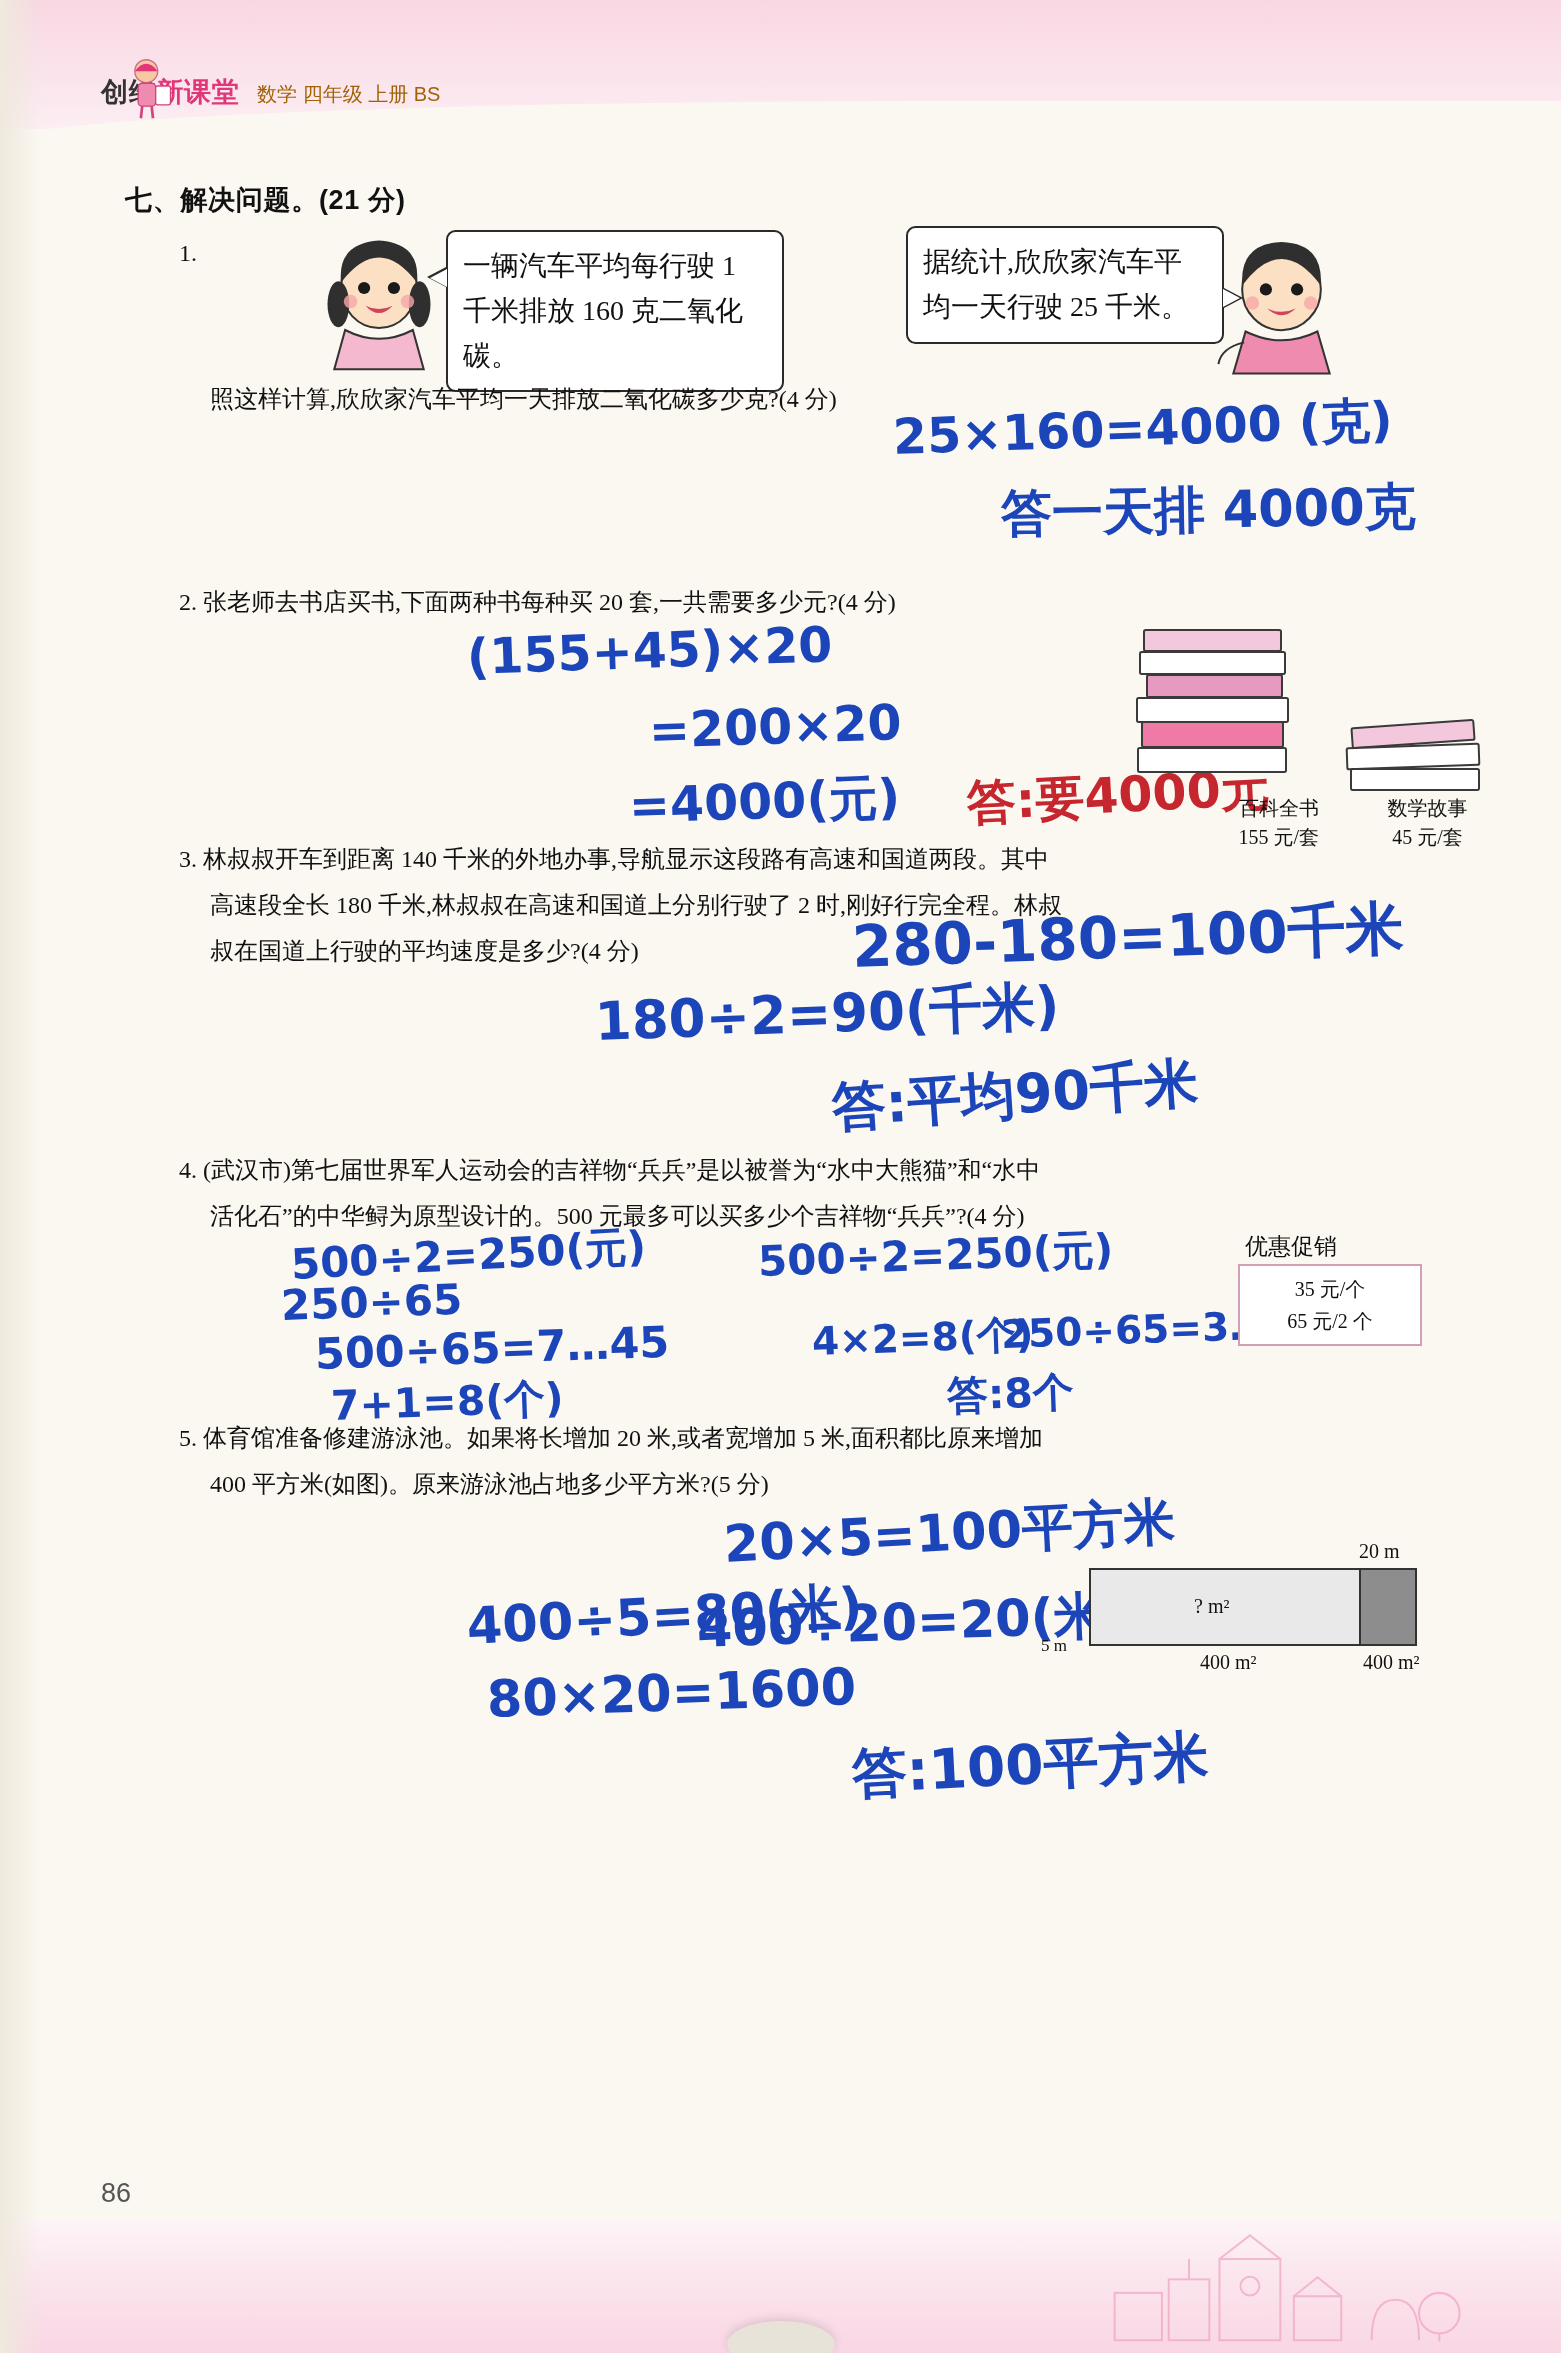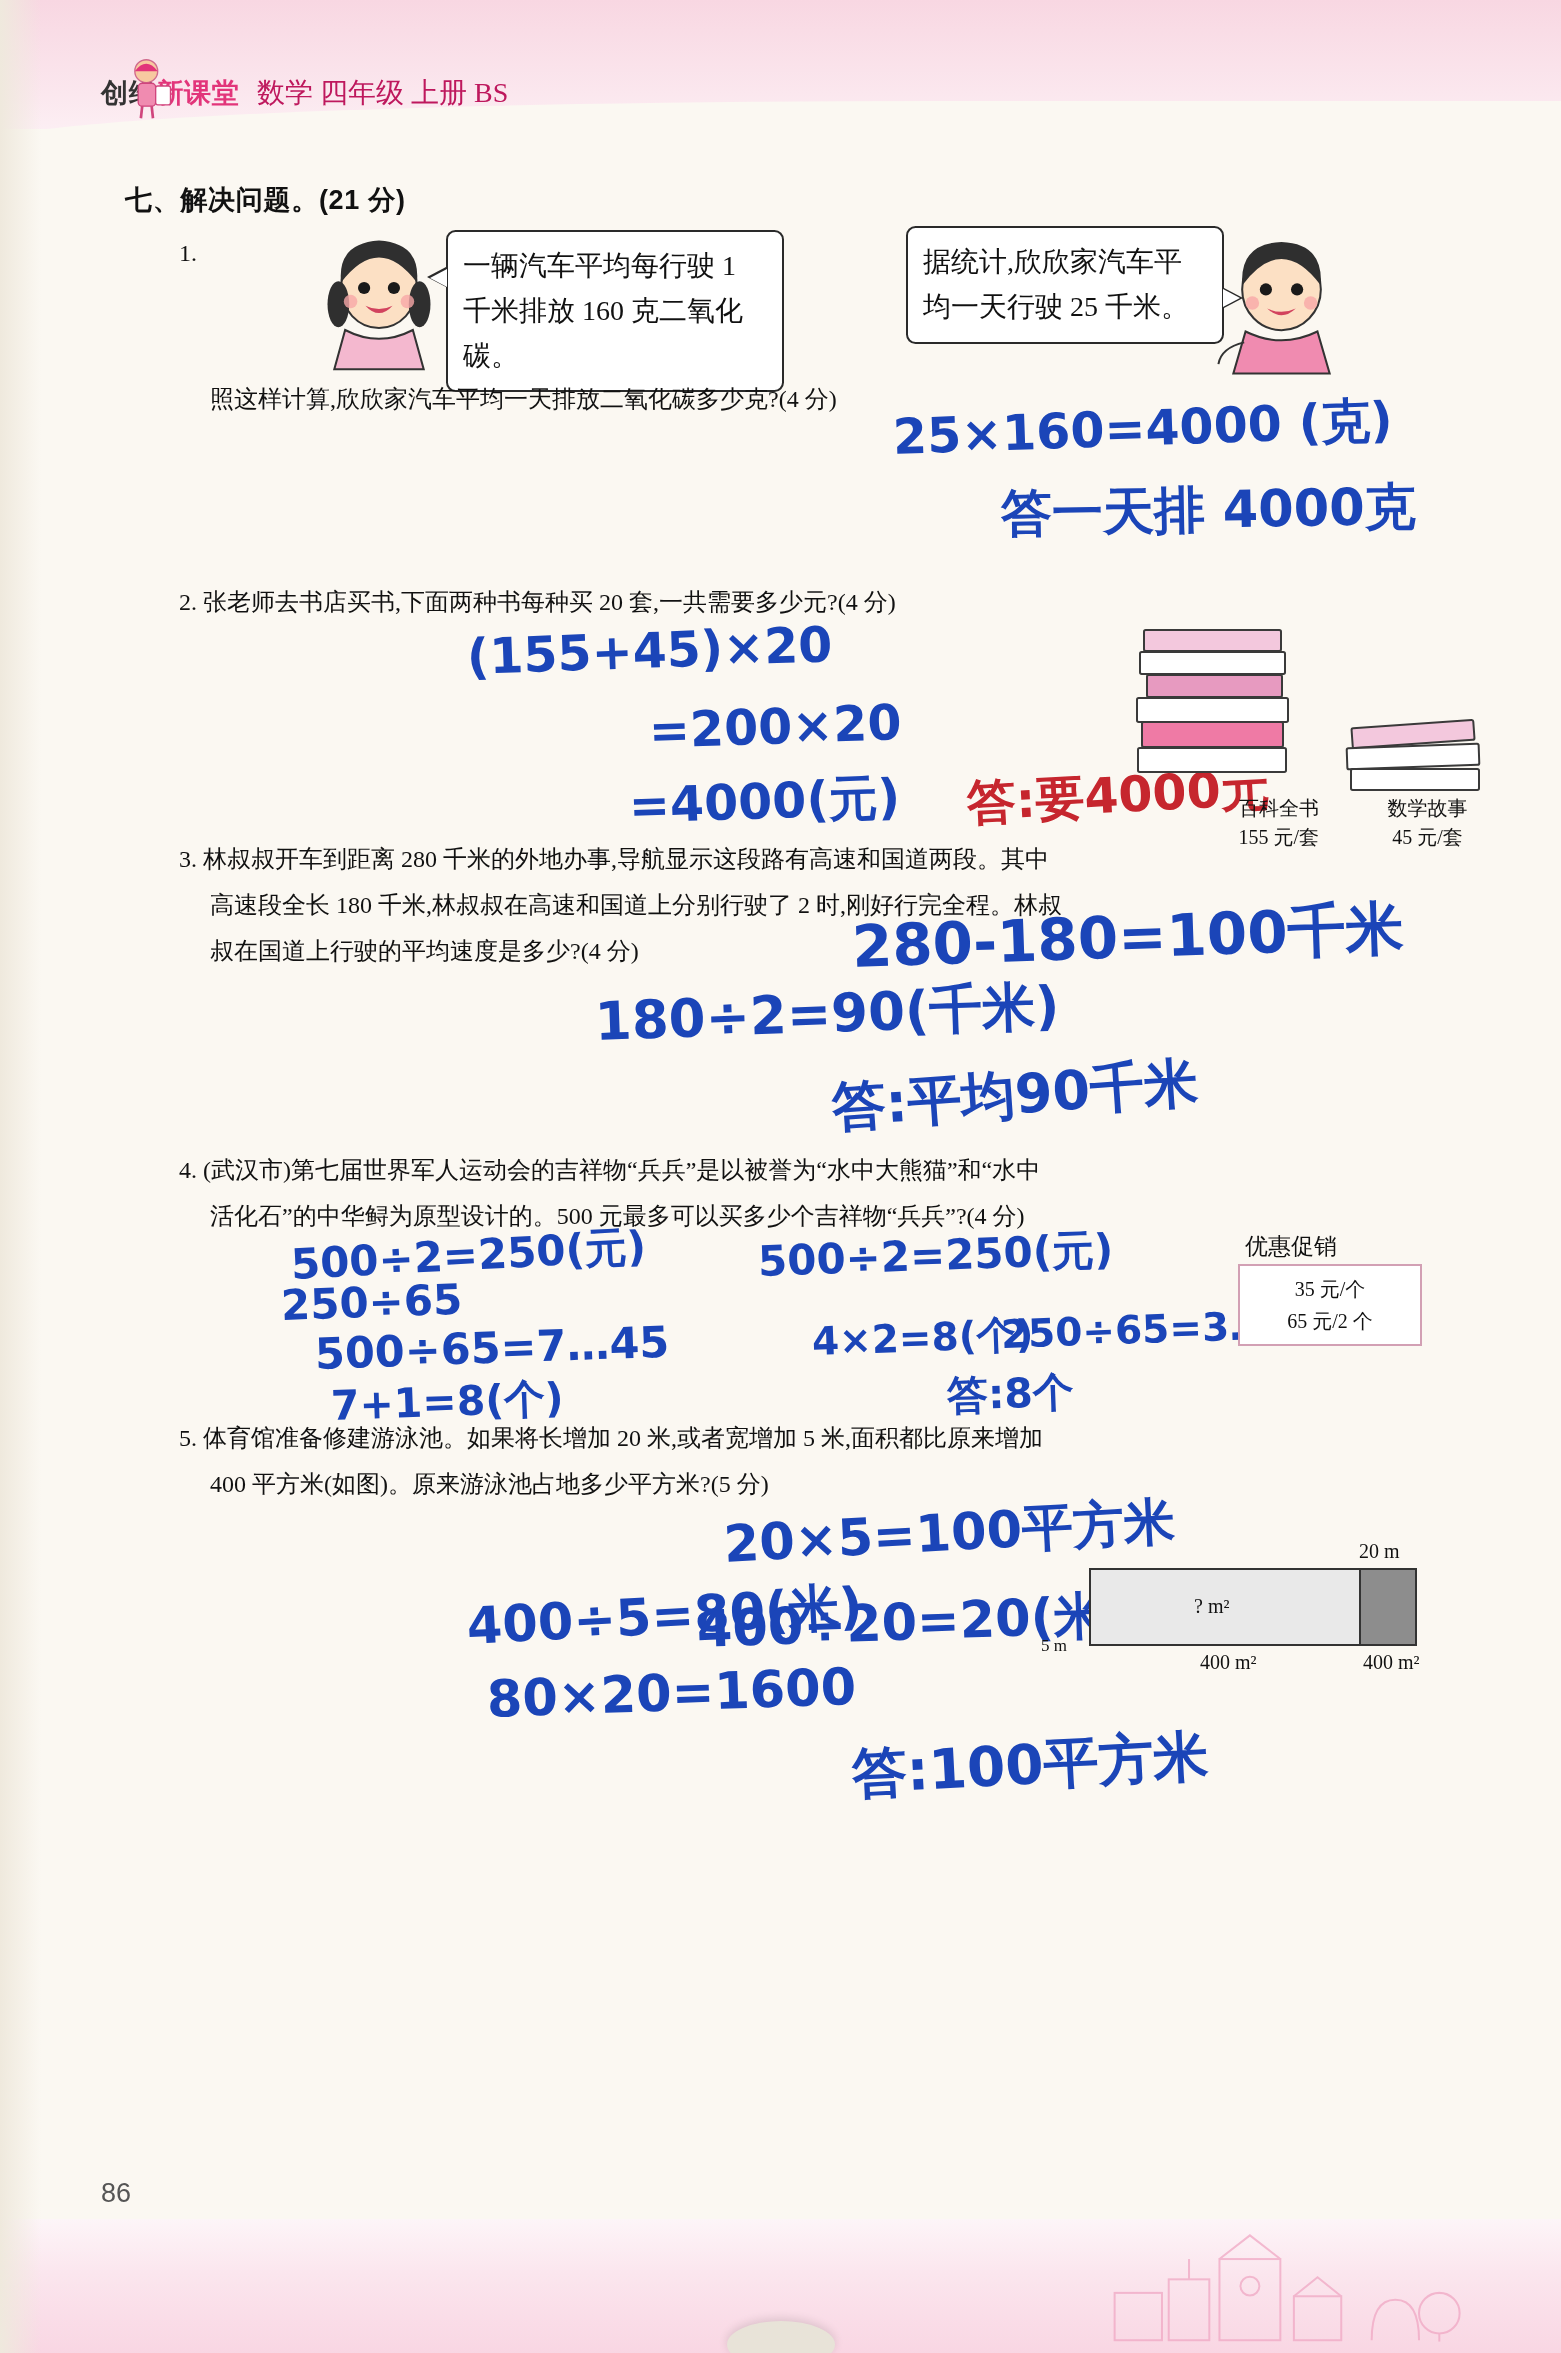--- a/index.html
+++ b/index.html
@@ -32,21 +32,21 @@
     border-top-right-radius:0;
   }
   .header-row{
     position:absolute;left:101px;top:74px;
     display:flex;align-items:baseline;gap:17.6px;
     z-index:5;
   }
   .brand{font-size:27px;letter-spacing:0.7px;color:#3b3b3b;font-family:"Liberation Sans",sans-serif;font-weight:bold;}
   .brand .b1{color:#333;}
   .brand .b2{color:#e2357a;}
-  .header-sub{font-size:28px;color:#be185d;font-family:Liberation Serif, serif;}
+  .header-sub{font-size:20px;color:#a16207;font-family:Liberation Sans, sans-serif;}
   .mascot{
     position:absolute;left:118px;top:51px;width:74px;height:74px;z-index:6;
   }
   .content{
     position:absolute;left:0;top:162px;width:100%;
   }
   .sec-title{
     position:absolute;left:125px;top:20px;
     font-size:27px;font-weight:bold;color:#111;
     font-family:"Liberation Sans",sans-serif;
@@ -222,21 +222,21 @@
       <div class="book" style="left:4px;top:65px;width:126px;height:19px;background:#fff;"></div>
     </div>
 
     <div class="label-c" style="left:1326px;top:632px;width:203px;">
       <div>数学故事</div>
       <div>45 元/套</div>
     </div>
 
     <div class="qtext" style="left:179px;top:676px;">
       <span>3.</span>
-      <span>林叔叔开车到距离 280 千米的外地办事,导航显示这段路有高速和国道两段。其中</span>
+      <span>林叔叔开车到距离 140 千米的外地办事,导航显示这段路有高速和国道两段。其中</span>
     </div>
     <div class="qtext" style="left:210px;top:722px;">高速段全长 180 千米,林叔叔在高速和国道上分别行驶了 2 时,刚好行完全程。林叔</div>
     <div class="qtext" style="left:210px;top:768px;">叔在国道上行驶的平均速度是多少?(4 分)</div>
 
     <div class="hw" style="left:852px;top:747px;font-size:58px;transform:rotate(-2deg);">280-180=100千米</div>
     <div class="hw" style="left:595px;top:825px;font-size:53px;transform:rotate(-2deg);">180÷2=90(千米)</div>
     <div class="hw" style="left:832px;top:910px;font-size:54px;transform:rotate(-4deg);">答:平均90千米</div>
 
     <div class="qtext" style="left:179px;top:987px;">
       <span>4.</span>

